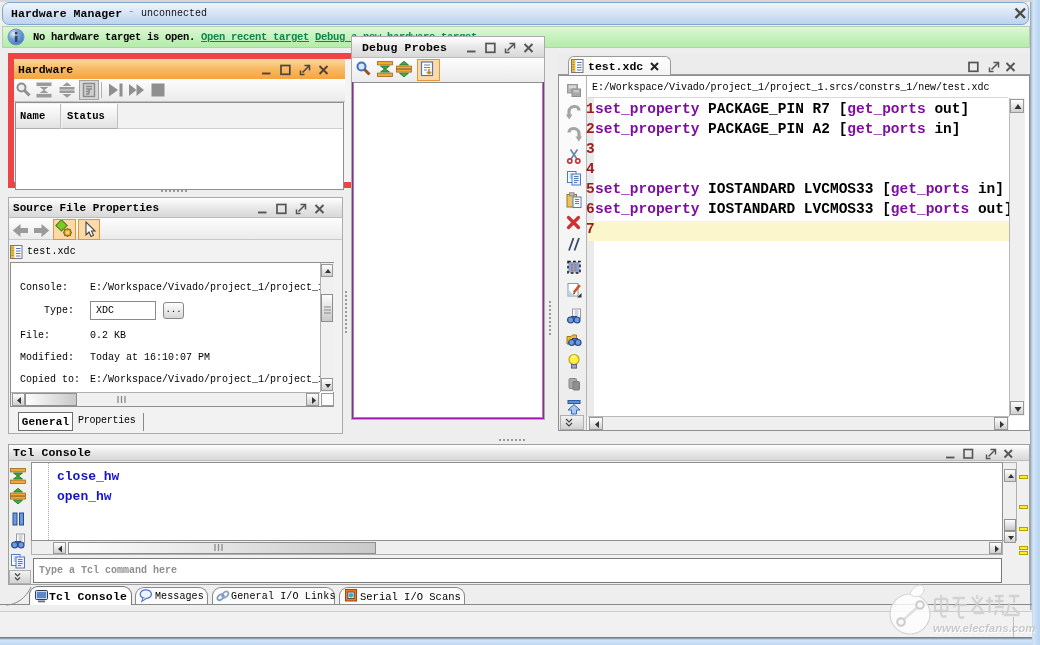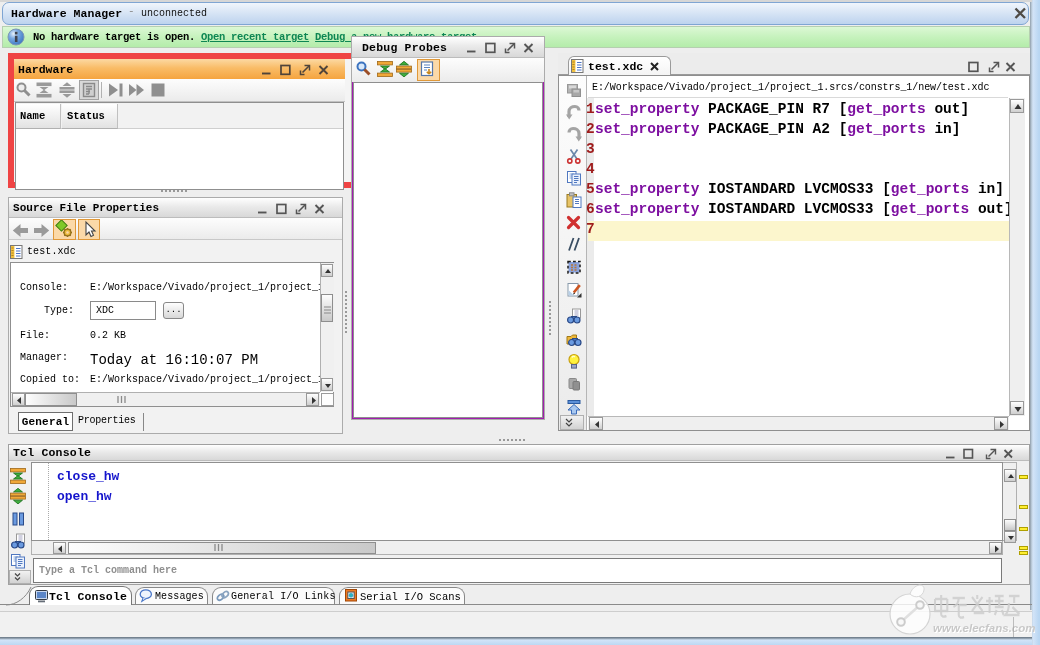--- a/index.html
+++ b/index.html
@@ -152,22 +152,22 @@
   <div class="abs" style="left:18px;top:48px;font-size:10px;letter-spacing:0.1px;color:#000;">test.xdc</div>
   <div class="abs" style="left:1px;top:64px;width:324px;height:145px;border:1px solid #8f8f8f;background:#fff;">
 
     <div class="abs" style="left:9px;top:19px;font-size:10px;">Console:</div>
     <div class="abs" style="left:79px;top:19px;width:230px;overflow:hidden;white-space:nowrap;font-size:10px;">E:/Workspace/Vivado/project_1/project_1.</div>
     <div class="abs" style="left:9px;top:42px;font-size:10px;margin-left:24px;">Type:</div>
     <div class="abs" style="left:79px;top:38px;width:66px;height:19px;border:1px solid #8a8a8a;background:#fff;font-size:10px;padding:3px 0 0 5px;">XDC</div>
     <div class="abs" style="left:152px;top:39px;width:21px;height:17px;border:1px solid #888;border-radius:3px;background:linear-gradient(#fefefe,#d8d8d8);font-size:9px;text-align:center;padding-top:2px;">...</div>
     <div class="abs" style="left:9px;top:67px;font-size:10px;">File:</div>
     <div class="abs" style="left:79px;top:67px;font-size:10px;">0.2 KB</div>
-    <div class="abs" style="left:9px;top:89px;font-size:10px;">Manager:</div>
-    <div class="abs" style="left:79px;top:89px;font-size:14px;">Today at 16:10:07 PM</div>
+    <div class="abs" style="left:9px;top:89px;font-size:10px;">Modified:</div>
+    <div class="abs" style="left:79px;top:89px;font-size:10px;">Today at 16:10:07 PM</div>
     <div class="abs" style="left:9px;top:111px;font-size:10px;">Copied to:</div>
     <div class="abs" style="left:79px;top:111px;width:230px;overflow:hidden;white-space:nowrap;font-size:10px;">E:/Workspace/Vivado/project_1/project_1.</div>
 
     <div class="abs" style="left:309px;top:0;width:14px;height:129px;background:#f0f0f0;border-left:1px solid #b0b0b0;"></div>
     <div class="abs sbtn" style="left:310px;top:1px;width:12px;height:13px;">
         <svg width="12" height="13">
           <path d="M6 4 L9 8 L3 8 Z" fill="#333"></path>
         </svg>
       </div>
     <div class="abs sbtn" style="left:310px;top:115px;width:12px;height:13px;">

